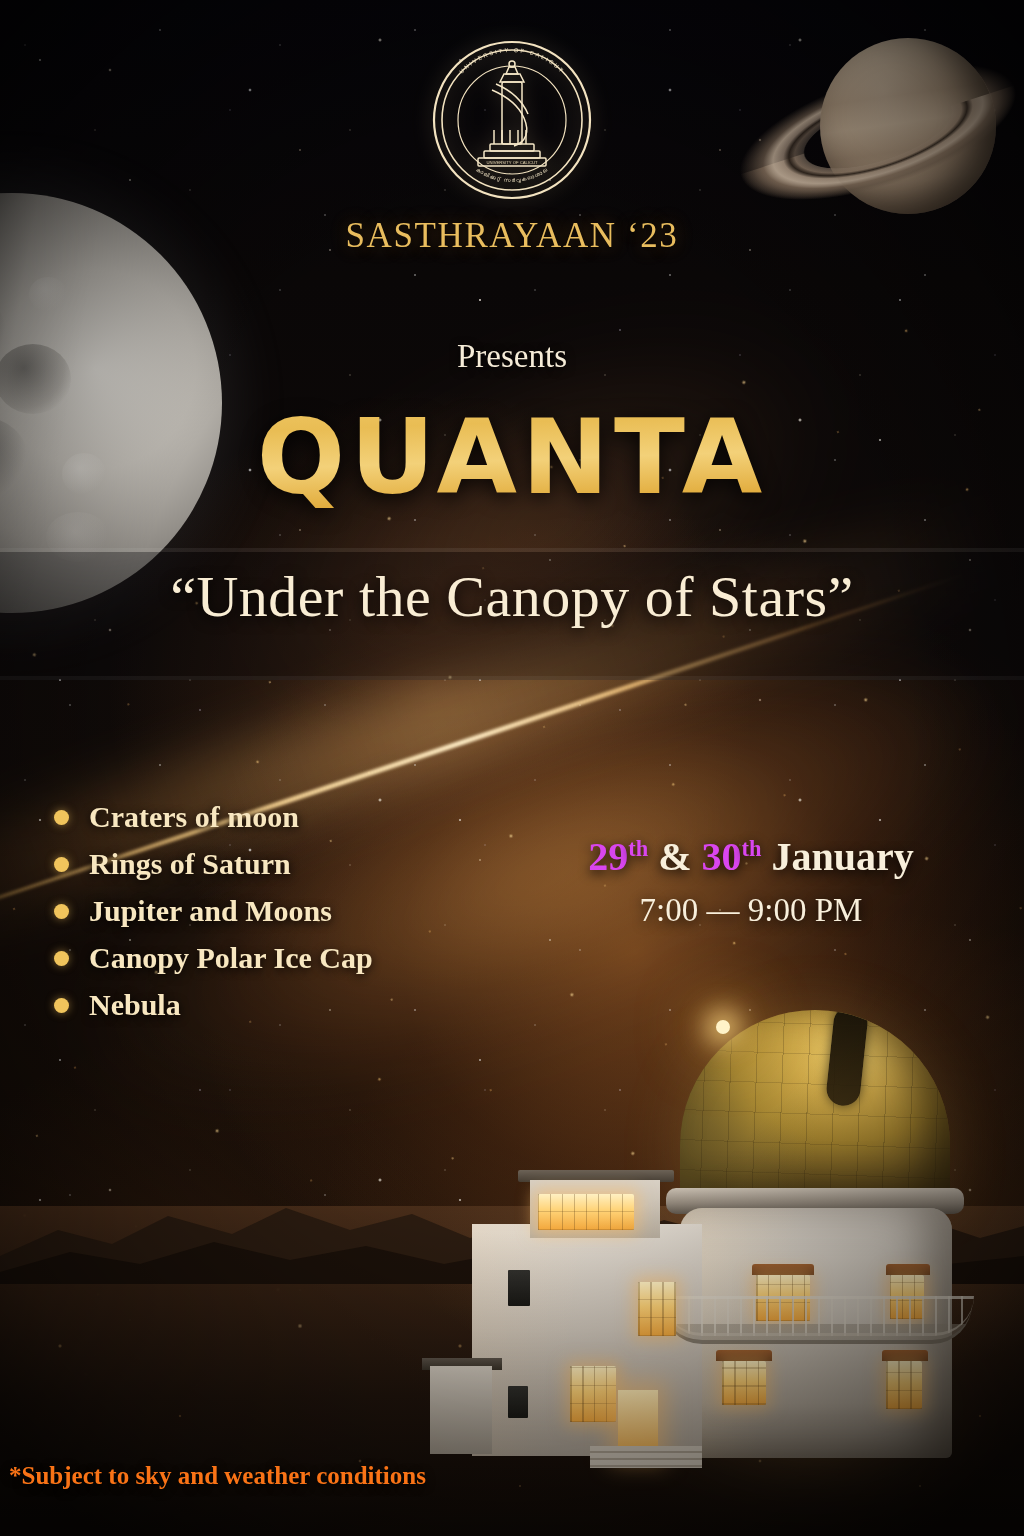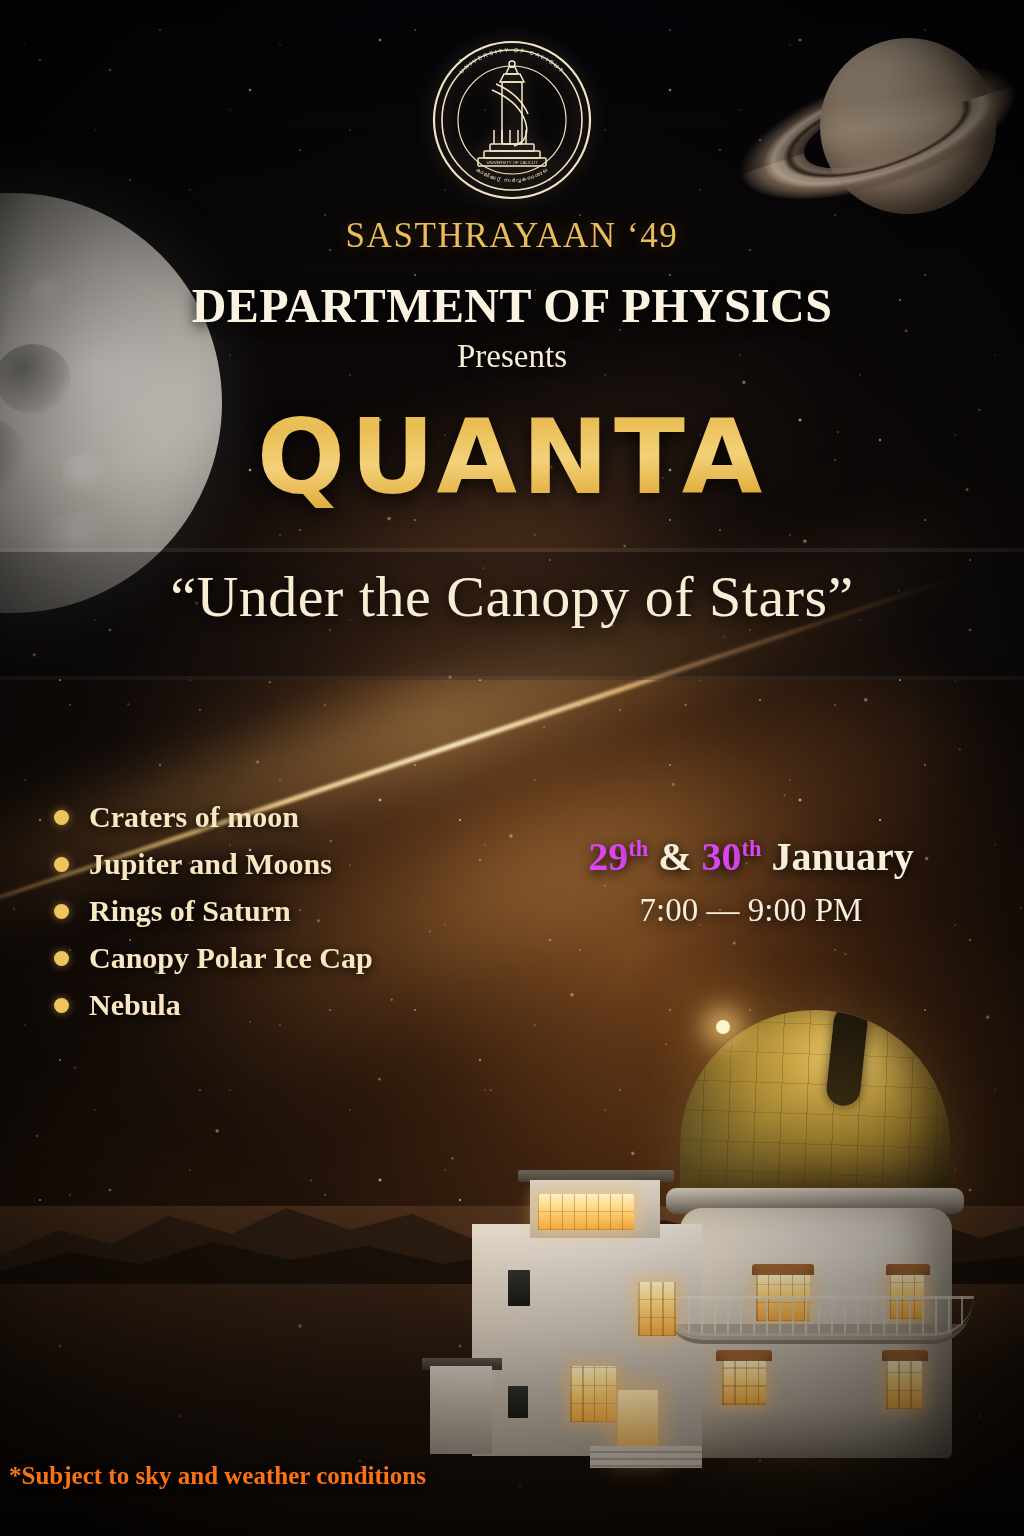--- a/index.html
+++ b/index.html
@@ -590,38 +590,37 @@
         <text font-size="5.6" letter-spacing="2.1" fill="#f6e8c8" font-family="Liberation Sans, sans-serif">
           <textPath href="#arcTop" startOffset="50%" text-anchor="middle">UNIVERSITY OF CALICUT</textPath>
         </text>
         <text font-size="5.2" letter-spacing="1.1" fill="#f6e8c8" font-family="DejaVu Sans, sans-serif">
           <textPath href="#arcBot" startOffset="50%" text-anchor="middle">കാലിക്കറ്റ് സർവ്വകലാശാല</textPath>
         </text>
         <text x="86" y="130" font-size="4.2" fill="#e9d9b4" text-anchor="middle" font-family="Liberation Sans, sans-serif">UNIVERSITY OF CALICUT</text>
       </svg>
     </div>
 
-    <div class="sasthra">SASTHRAYAAN ‘49</div>
-    <div class="dept">DEPARTMENT OF PHYSICS</div>
+    <div class="sasthra">SASTHRAYAAN ‘23</div>
     <div class="presents">Presents</div>
     <div class="quanta">QUANTA</div>
     <div class="quote">“Under the Canopy of Stars”</div>
 
     <ul class="obs-list">
       <li>
         <span class="dot"></span>
         <span>Craters of moon</span>
       </li>
       <li>
         <span class="dot"></span>
-        <span>Jupiter and Moons</span>
+        <span>Rings of Saturn</span>
       </li>
       <li>
         <span class="dot"></span>
-        <span>Rings of Saturn</span>
+        <span>Jupiter and Moons</span>
       </li>
       <li>
         <span class="dot"></span>
         <span>Canopy Polar Ice Cap</span>
       </li>
       <li>
         <span class="dot"></span>
         <span>Nebula</span>
       </li>
     </ul>

